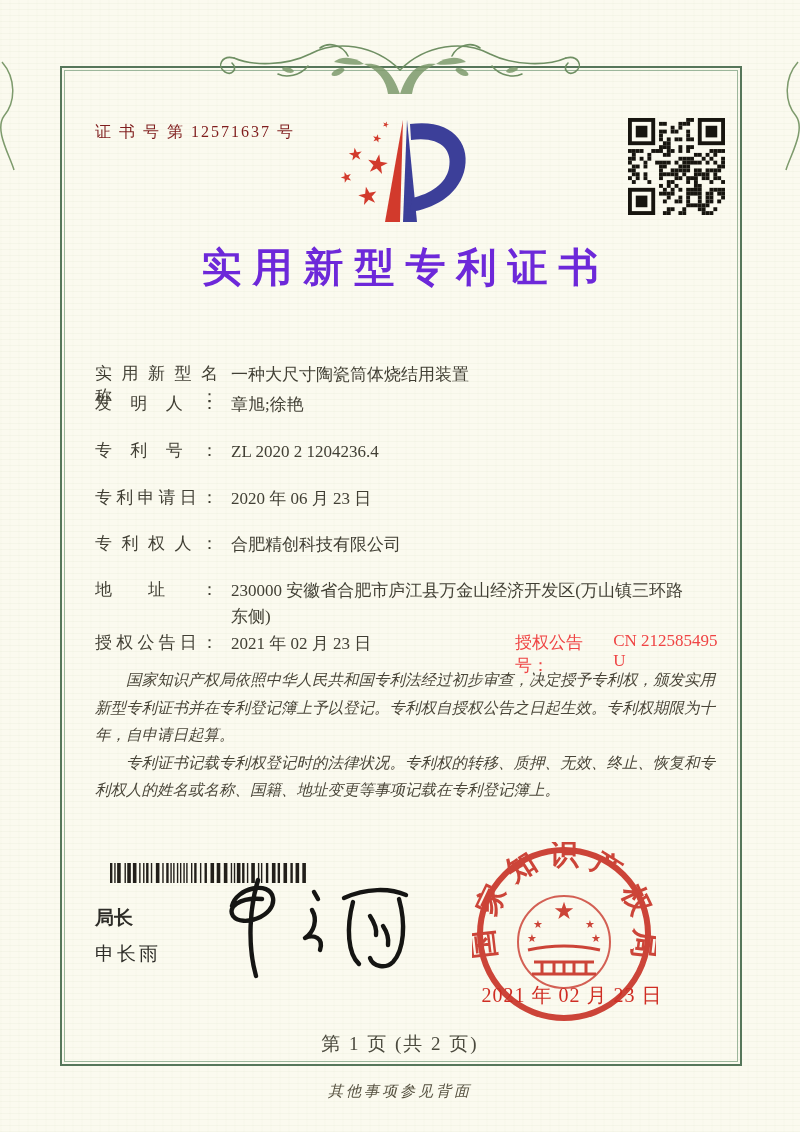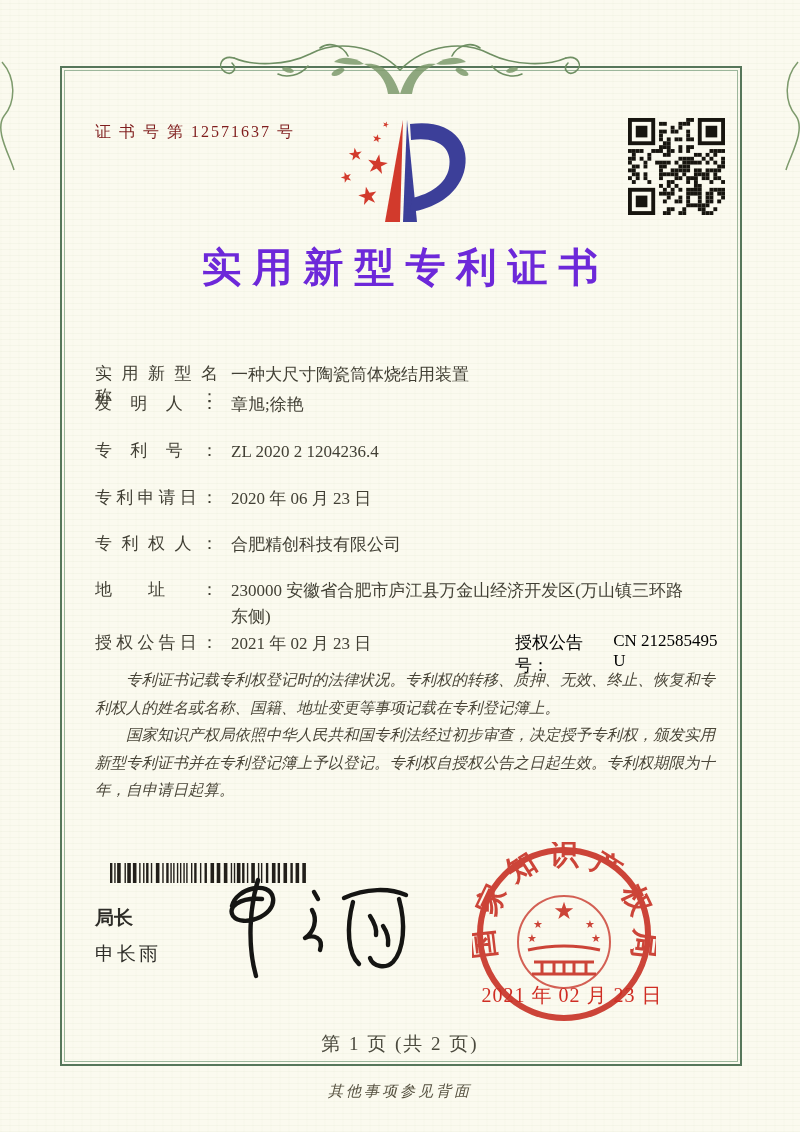--- a/index.html
+++ b/index.html
@@ -22,21 +22,21 @@
   .cert-no{left:95px;top:122px;font-size:16px;letter-spacing:2px;color:#7f1d1d;}
   .qr{left:628px;top:118px;width:97px;height:97px;}
   .logo{left:330px;top:110px;width:160px;height:118px;}
   .star{position:absolute;color:#d23a2c;line-height:1;font-family:"DejaVu Sans",sans-serif;}
   .title{left:0;top:240px;width:800px;text-align:center;font-size:40px;font-weight:bold;
          letter-spacing:11px;text-indent:11px;color:#6d28d9;}
   
   .field{left:95px;width:625px;display:flex;align-items:flex-start;font-size:17px;color:#413f34;}
   .flabel{display:inline-block;width:124px;flex:0 0 124px;text-align:justify;text-align-last:justify;letter-spacing:1px;}
   .fval{margin-left:12px;max-width:455px;line-height:1.55;}
-  .gz{position:absolute;left:420px;top:0;display:flex;font-size:17px;color:#000000;}
+  .gz{position:absolute;left:420px;top:0;display:flex;font-size:17px;color:#ef4444;}
   
   .body-text{left:95px;top:666px;width:622px;font-size:15.5px;line-height:1.78;color:#4a4639;font-style:italic;}
   .body-text p{margin:0;text-indent:2em;}
   
   .barcode{left:110px;top:863px;width:198px;height:20px;}
   .signer-title{left:95px;top:905px;font-size:19px;font-family:"Liberation Sans","DejaVu Sans",sans-serif;color:#2e2d28;font-weight:bold;}
   .signer-name{left:95px;top:941px;font-size:19px;font-family:"Liberation Sans","DejaVu Sans",sans-serif;color:#2e2d28;letter-spacing:3px;}
   .signature{left:212px;top:866px;width:215px;height:118px;}
   .seal{left:472px;top:842px;width:184px;height:184px;opacity:0.93;}
   .seal-date{left:472px;top:982px;width:200px;text-align:center;font-size:20px;color:#cf2d23;letter-spacing:1px;}
@@ -341,22 +341,22 @@
 <div class="abs field" style="top:631px;">
   <span class="flabel">授权公告日：</span>
   <span class="fval">2021 年 02 月 23 日</span>
   <span class="gz">
     <span>授权公告号：</span>
     <span style="margin-left:8px;">CN 212585495 U</span>
   </span>
 </div>
 
 <div class="abs body-text">
+  <p>国家知识产权局依照中华人民共和国专利法经过初步审查，决定授予专利权，颁发实用新型专利证书并在专利登记簿上予以登记。专利权自授权公告之日起生效。专利权期限为十年，自申请日起算。</p>
   <p>专利证书记载专利权登记时的法律状况。专利权的转移、质押、无效、终止、恢复和专利权人的姓名或名称、国籍、地址变更等事项记载在专利登记簿上。</p>
-  <p>国家知识产权局依照中华人民共和国专利法经过初步审查，决定授予专利权，颁发实用新型专利证书并在专利登记簿上予以登记。专利权自授权公告之日起生效。专利权期限为十年，自申请日起算。</p>
 </div>
 
 <svg id="barcode-svg" class="abs barcode" viewBox="0 0 198 20" preserveAspectRatio="none">
     <rect x="0" y="0" width="2.4" height="20" fill="#221f1a"></rect>
     <rect x="4.241023397445678" y="0" width="1.4" height="20" fill="#221f1a"></rect>
     <rect x="7.122357845306396" y="0" width="3.6" height="20" fill="#221f1a"></rect>
     <rect x="14.51056168079376" y="0" width="1.4" height="20" fill="#221f1a"></rect>
     <rect x="17.243708729743954" y="0" width="3.6" height="20" fill="#221f1a"></rect>
     <rect x="22.874983596801755" y="0" width="3.6" height="20" fill="#221f1a"></rect>
     <rect x="29.158363914489744" y="0" width="1.4" height="20" fill="#221f1a"></rect>

